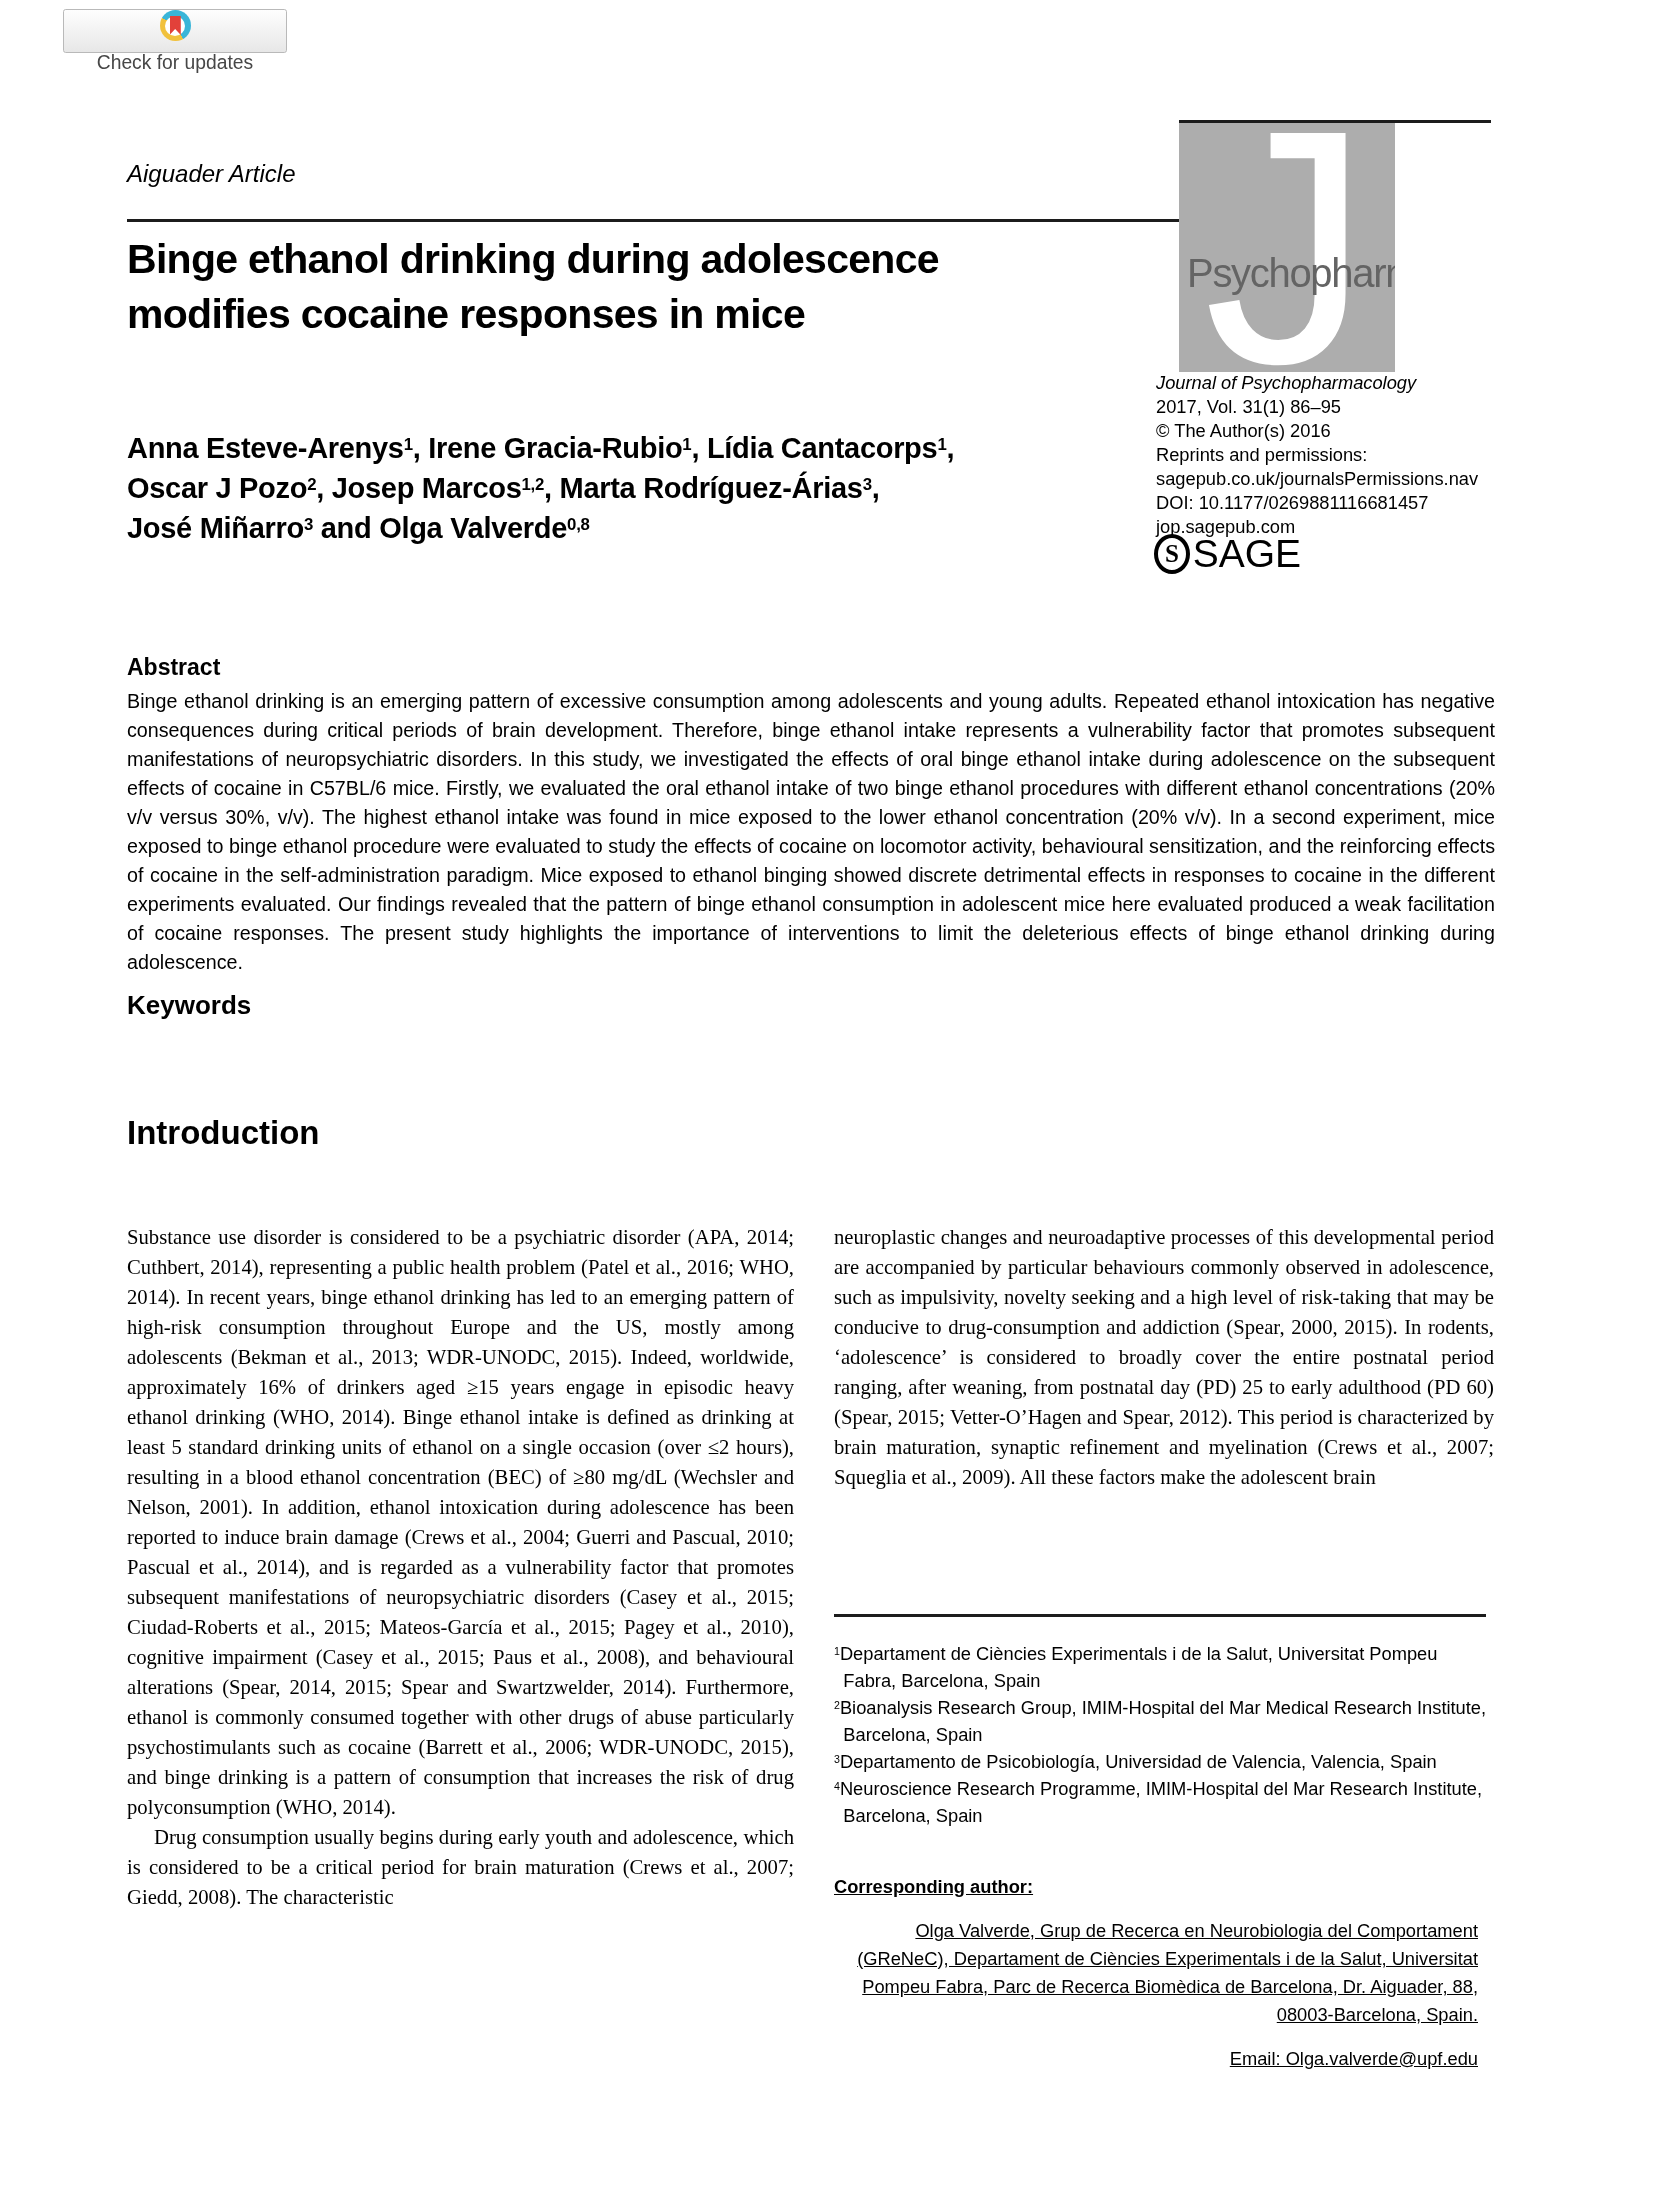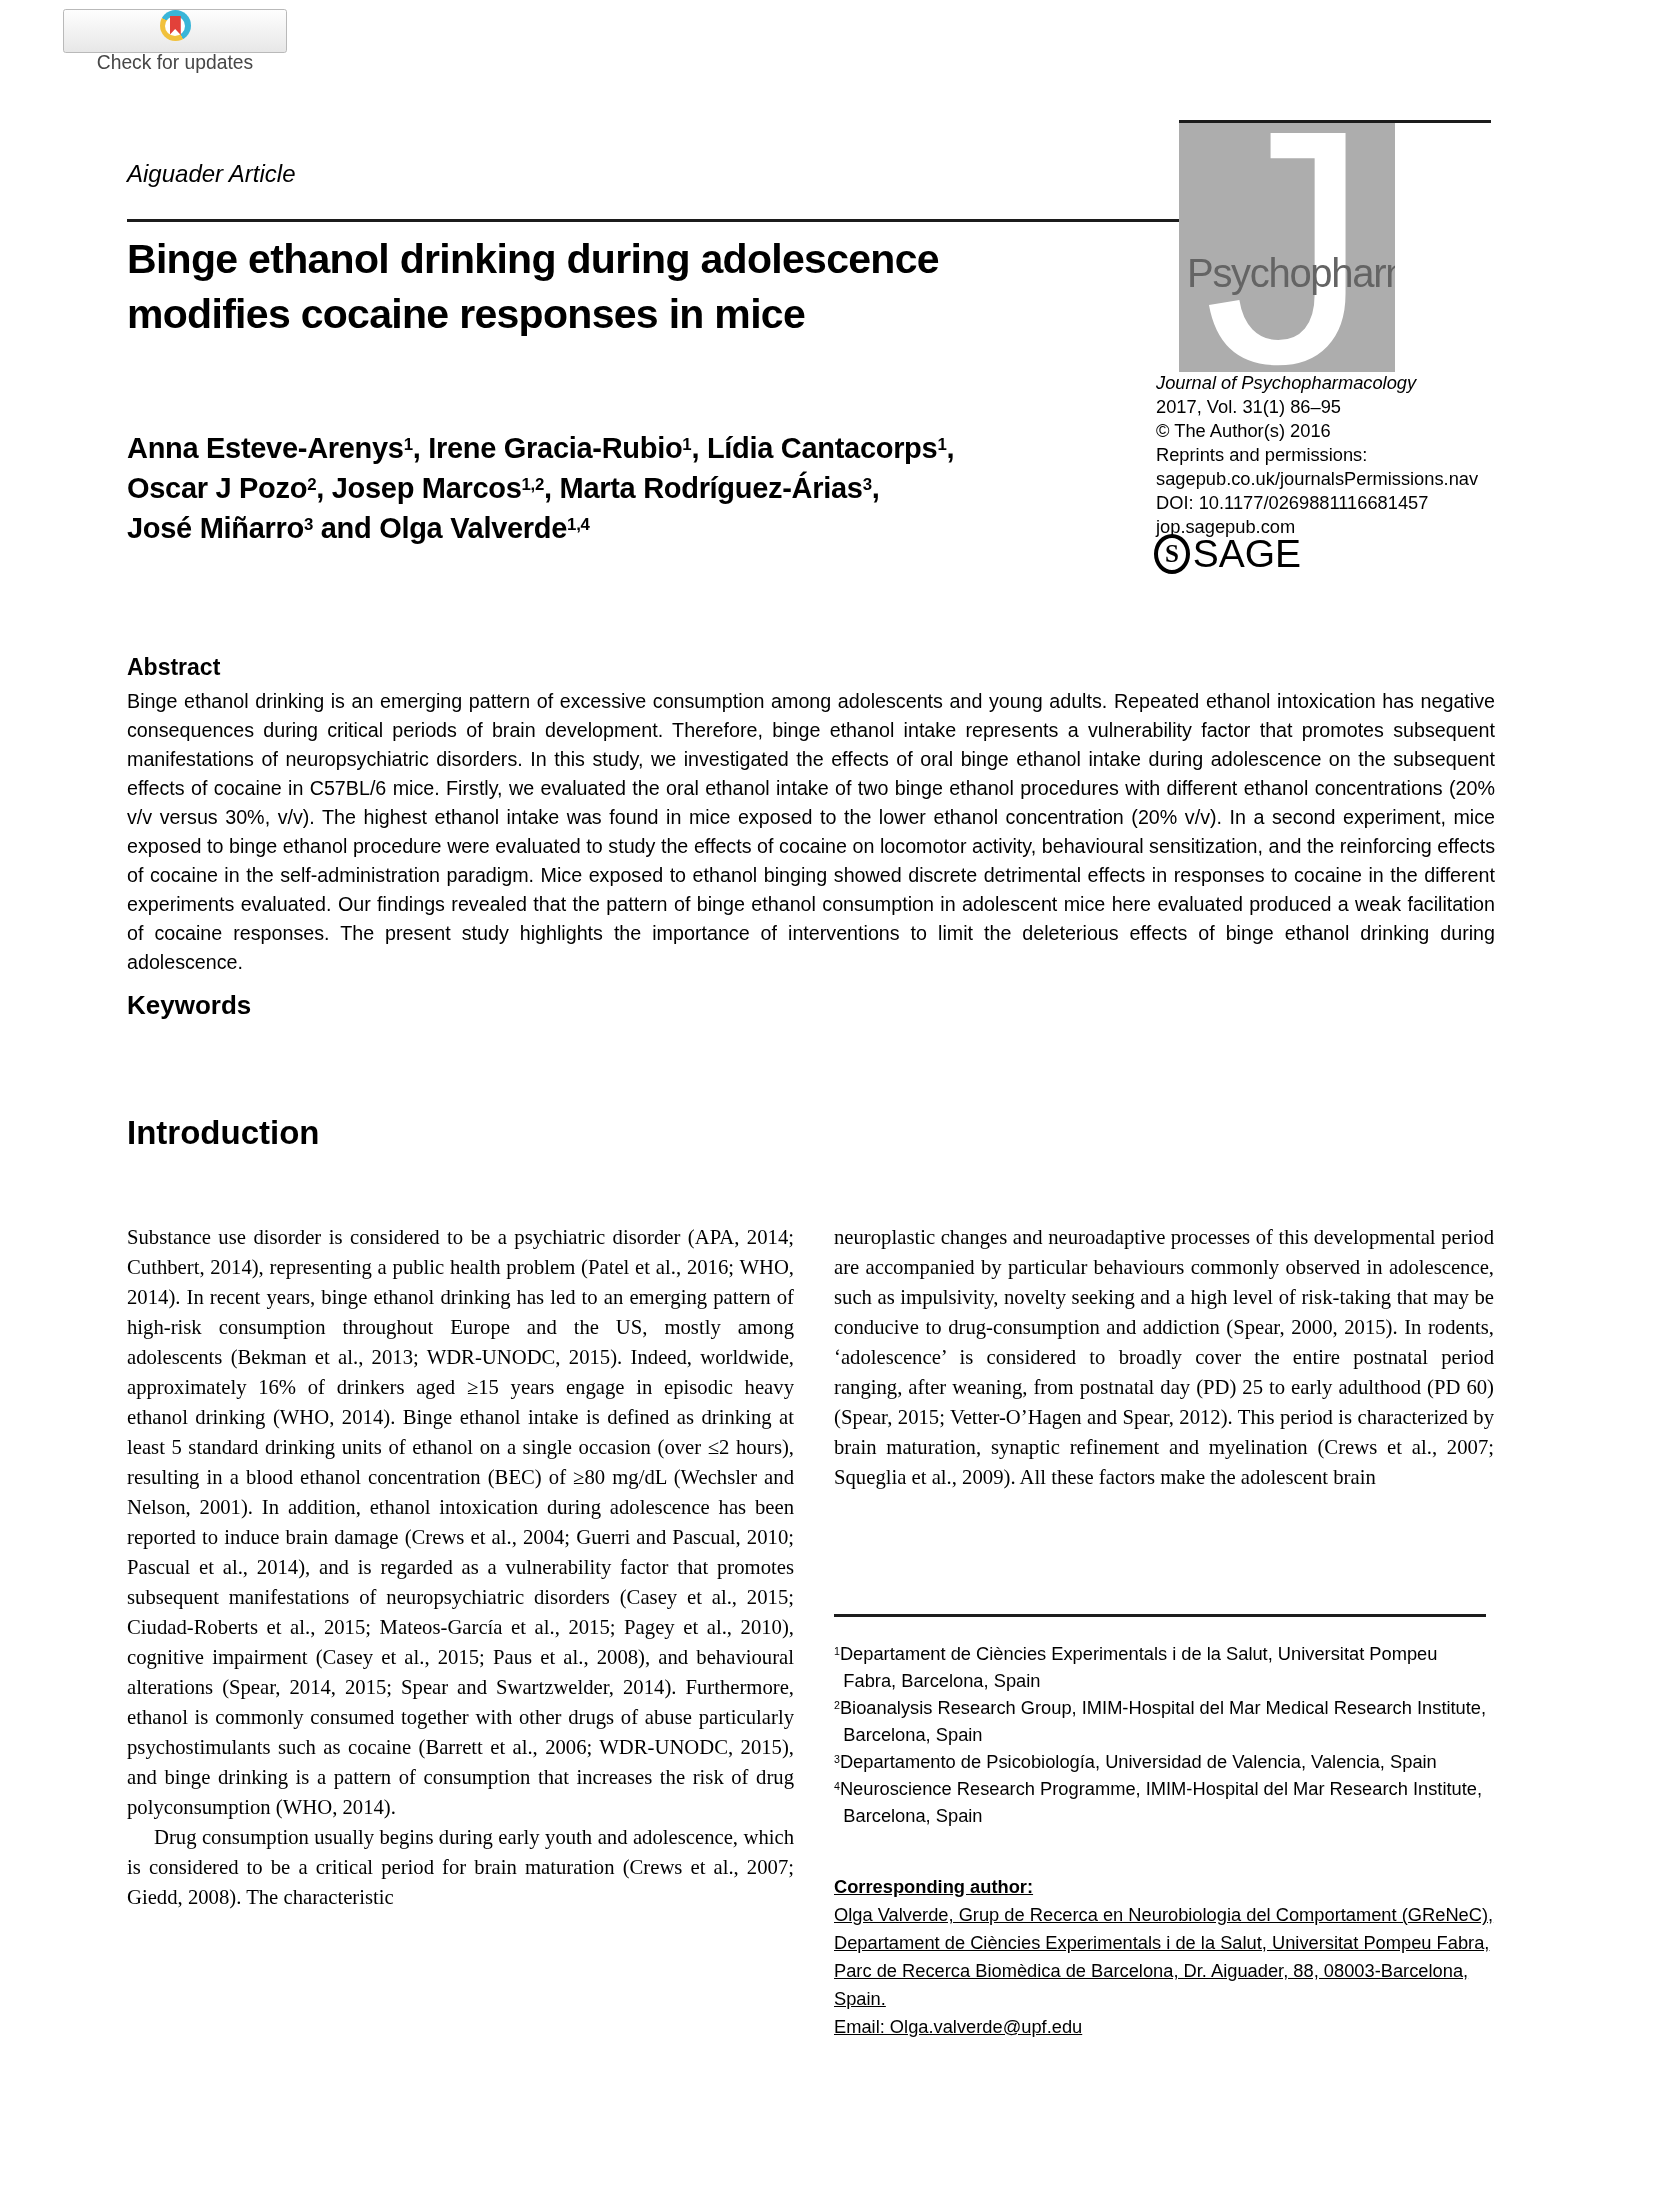--- a/index.html
+++ b/index.html
@@ -66,21 +66,21 @@
   .col-right { position:absolute; left:834px; top:1222px; width:660px; }
   .col-left p, .col-right p { margin:0; }
   .indent { text-indent:27px; }
 
   
   .fn-rule { position:absolute; left:834px; top:1614px; width:652px; height:2.7px; background:#1c1c1c; }
   .footnotes { position:absolute; left:834px; top:1640px; width:660px; font-size:18.3px; line-height:27px; }
   .footnote { padding-left:9.3px; text-indent:-9.3px; }
   .corr { position:absolute; left:834px; top:1873px; width:660px; font-size:18.3px; line-height:28px;text-decoration:underline; }
   .corr-head { font-weight:700; }
-  .corr p { margin:0; }
+  .corr p { margin:16px;text-align:right; }
 </style>
 </head>
 <body>
 
 <div class="page">
 
   <div class="cfu-badge">
     <span class="cfu-ring">
       <span class="cfu-mark"></span>
     </span>
@@ -93,21 +93,21 @@
 
   <div class="logo-box">
     <span class="logo-j">J</span>
     <span class="logo-word">Psychopharm</span>
   </div>
 
   <h1 class="page-title">Binge ethanol drinking during adolescence modifies cocaine responses in mice</h1>
   <div class="authors">
       <div>Anna Esteve-Arenys<sup>1</sup>, Irene Gracia-Rubio<sup>1</sup>, Lídia Cantacorps<sup>1</sup>,</div>
       <div>Oscar J Pozo<sup>2</sup>, Josep Marcos<sup>1,2</sup>, Marta Rodríguez-Árias<sup>3</sup>,</div>
-      <div>José Miñarro<sup>3</sup> and Olga Valverde<sup>1,4</sup></div>
+      <div>José Miñarro<sup>3</sup> and Olga Valverde<sup>0,8</sup></div>
     </div>
 
   <div class="journal-meta">
     <div class="jm-italic">Journal of Psychopharmacology</div>
     <div>2017, Vol. 31(1) 86–95</div>
     <div>© The Author(s) 2016</div>
     <div>Reprints and permissions:</div>
     <div>sagepub.co.uk/journalsPermissions.nav</div>
     <div>DOI: 10.1177/0269881116681457</div>
     <div>jop.sagepub.com</div>

